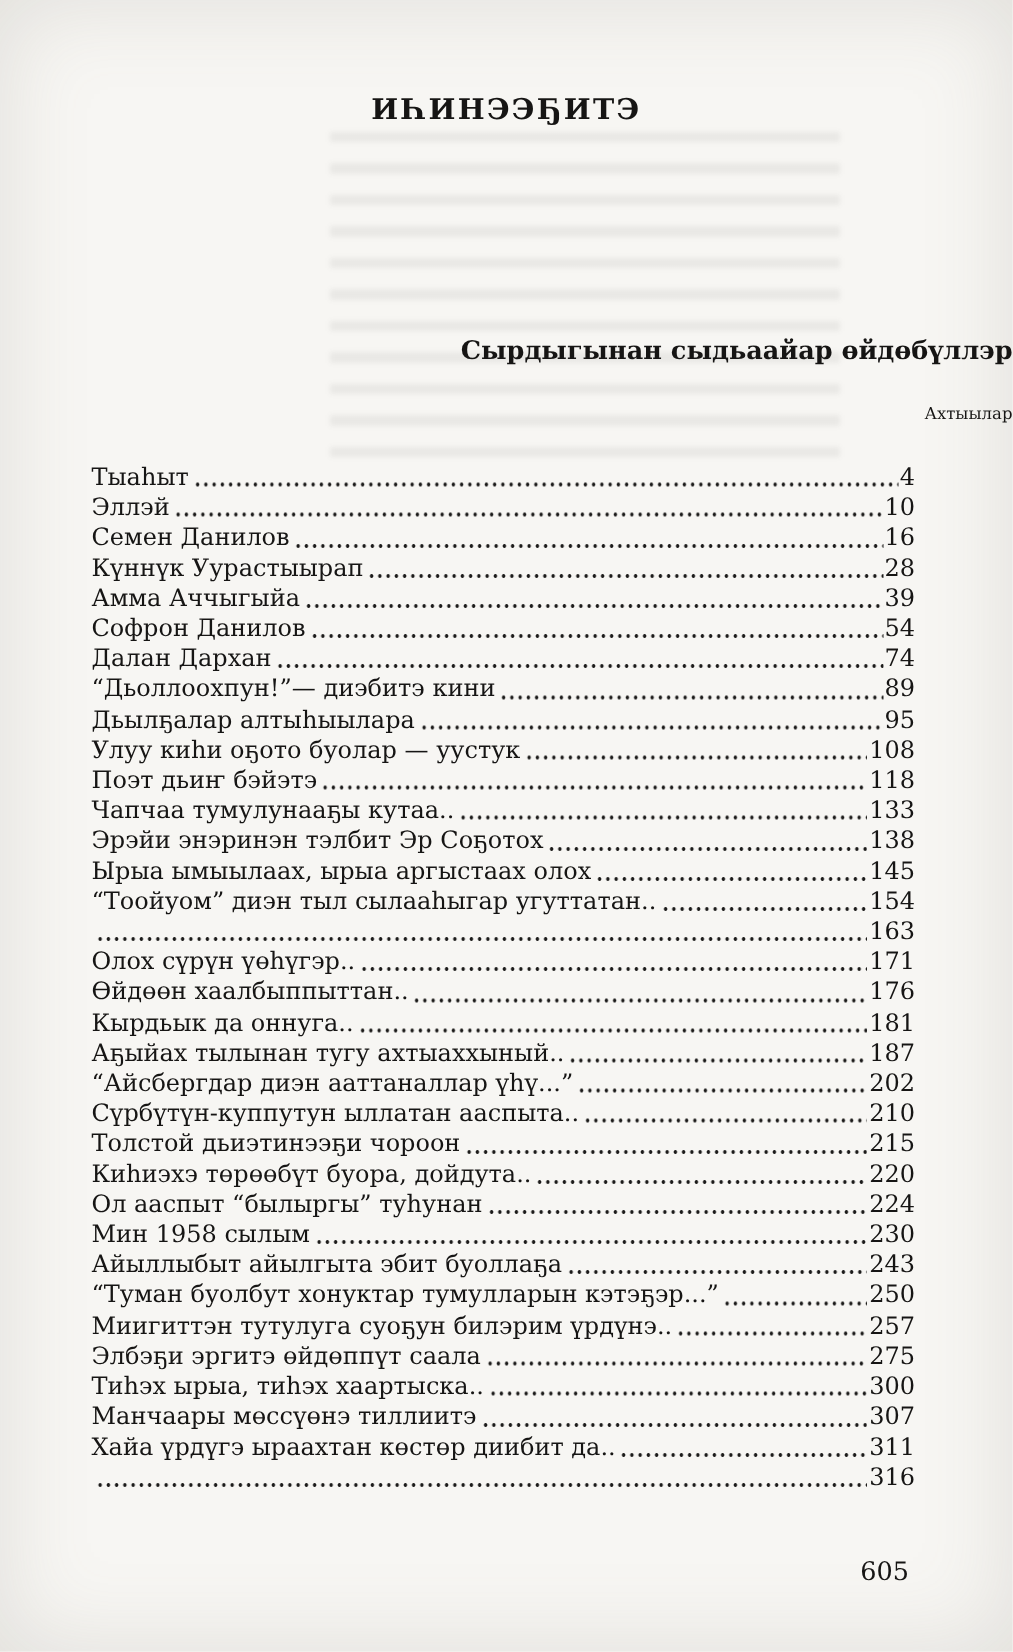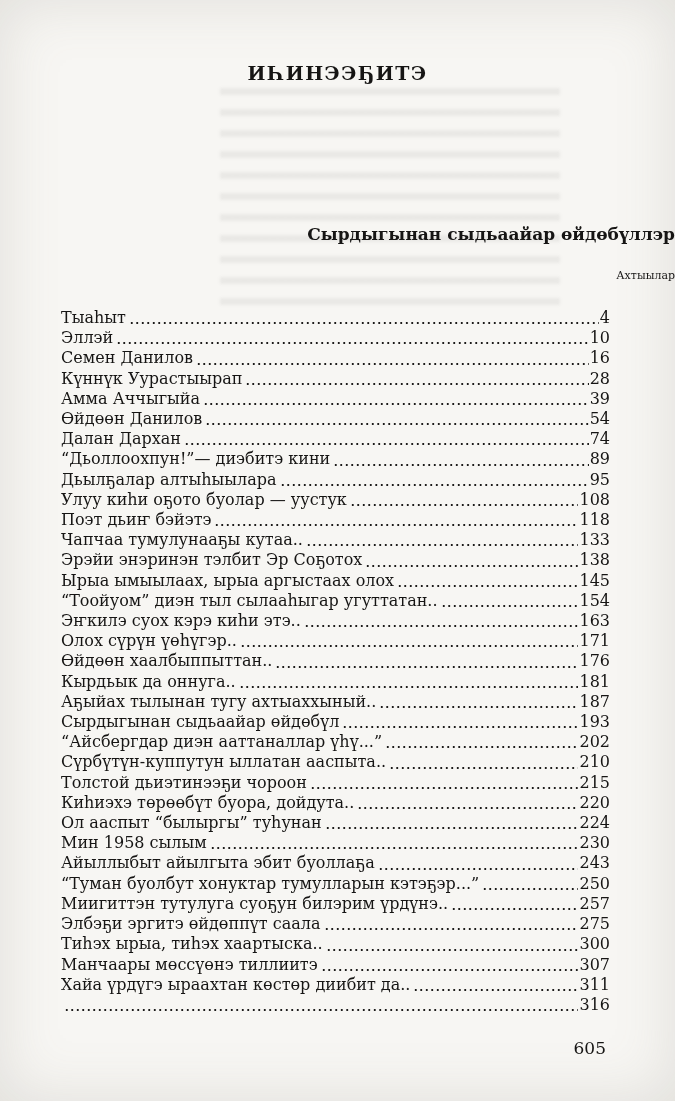--- a/index.html
+++ b/index.html
@@ -135,21 +135,21 @@
         <span class="toc-title">Күннүк Уурастыырап</span>
         <span class="leader"></span>
         <span class="toc-page">28</span>
       </div>
       <div class="toc-row">
         <span class="toc-title">Амма Аччыгыйа</span>
         <span class="leader"></span>
         <span class="toc-page">39</span>
       </div>
       <div class="toc-row">
-        <span class="toc-title">Өйдөөн Данилов</span>
+        <span class="toc-title">Софрон Данилов</span>
         <span class="leader"></span>
         <span class="toc-page">54</span>
       </div>
       <div class="toc-row">
         <span class="toc-title">Далан Дархан</span>
         <span class="leader"></span>
         <span class="toc-page">74</span>
       </div>
       <div class="toc-row">
         <span class="toc-title">“Дьоллоохпун!”— диэбитэ кини</span>
@@ -185,21 +185,20 @@
         <span class="toc-title">Ырыа ымыылаах, ырыа аргыстаах олох</span>
         <span class="leader"></span>
         <span class="toc-page">145</span>
       </div>
       <div class="toc-row">
         <span class="toc-title">“Тоойуом” диэн тыл сылааһыгар угуттатан..</span>
         <span class="leader"></span>
         <span class="toc-page">154</span>
       </div>
       <div class="toc-row">
-        <span class="toc-title">Эҥкилэ суох кэрэ киһи этэ..</span>
         <span class="leader"></span>
         <span class="toc-page">163</span>
       </div>
       <div class="toc-row">
         <span class="toc-title">Олох сүрүн үөһүгэр..</span>
         <span class="leader"></span>
         <span class="toc-page">171</span>
       </div>
       <div class="toc-row">
         <span class="toc-title">Өйдөөн хаалбыппыттан..</span>
@@ -208,25 +207,20 @@
       </div>
       <div class="toc-row">
         <span class="toc-title">Кырдьык да оннуга..</span>
         <span class="leader"></span>
         <span class="toc-page">181</span>
       </div>
       <div class="toc-row">
         <span class="toc-title">Аҕыйах тылынан тугу ахтыаххыный..</span>
         <span class="leader"></span>
         <span class="toc-page">187</span>
-      </div>
-      <div class="toc-row">
-        <span class="toc-title">Сырдыгынан сыдьаайар өйдөбүл</span>
-        <span class="leader"></span>
-        <span class="toc-page">193</span>
       </div>
       <div class="toc-row">
         <span class="toc-title">“Айсбергдар диэн ааттаналлар үһү...”</span>
         <span class="leader"></span>
         <span class="toc-page">202</span>
       </div>
       <div class="toc-row">
         <span class="toc-title">Сүрбүтүн-куппутун ыллатан ааспыта..</span>
         <span class="leader"></span>
         <span class="toc-page">210</span>

